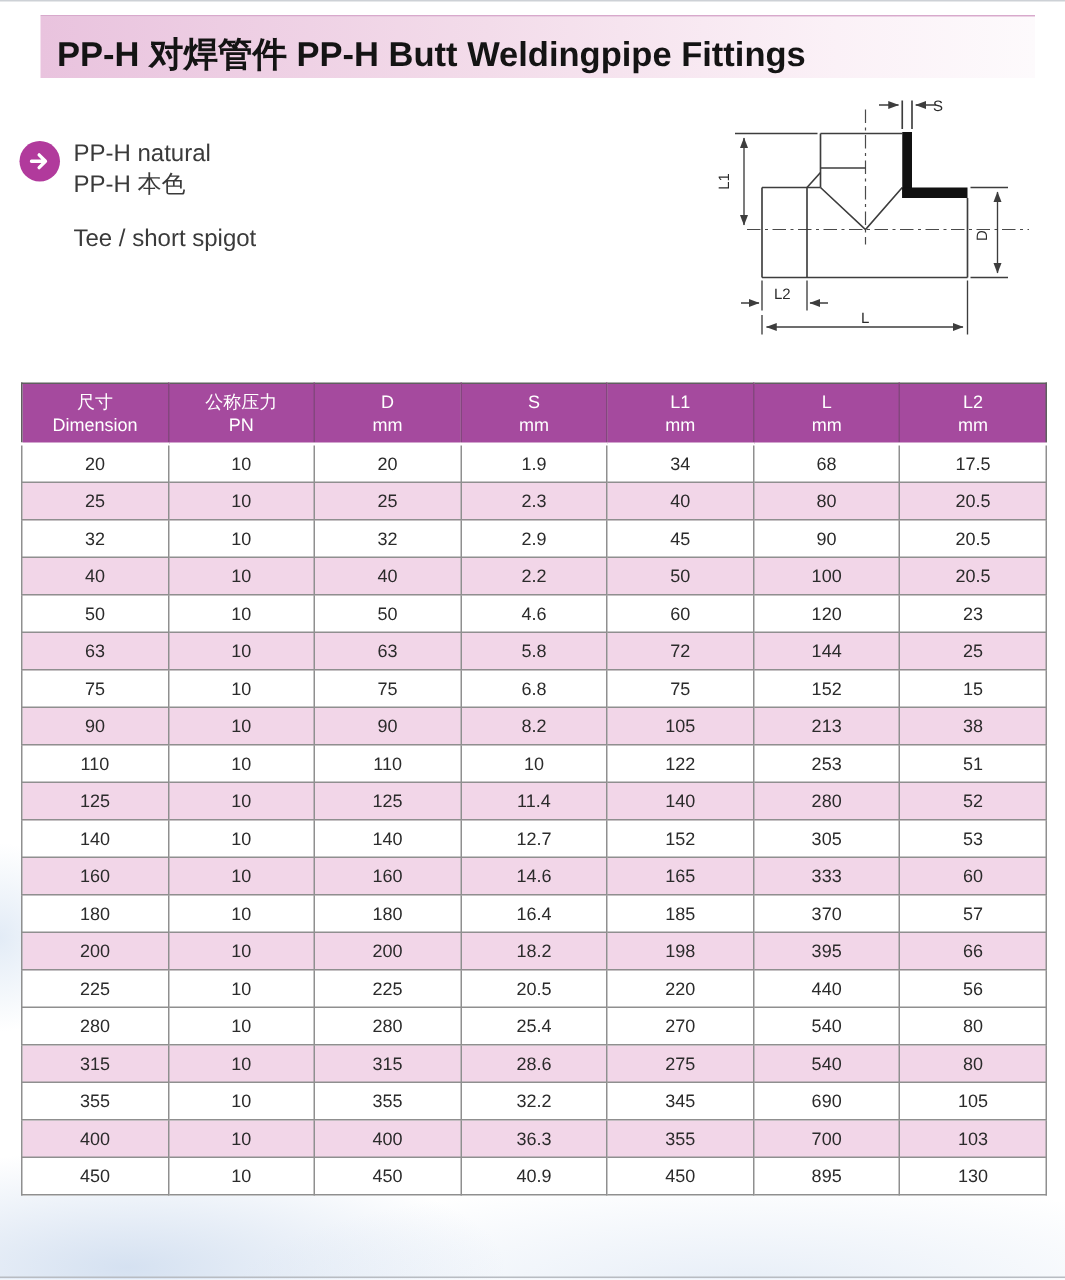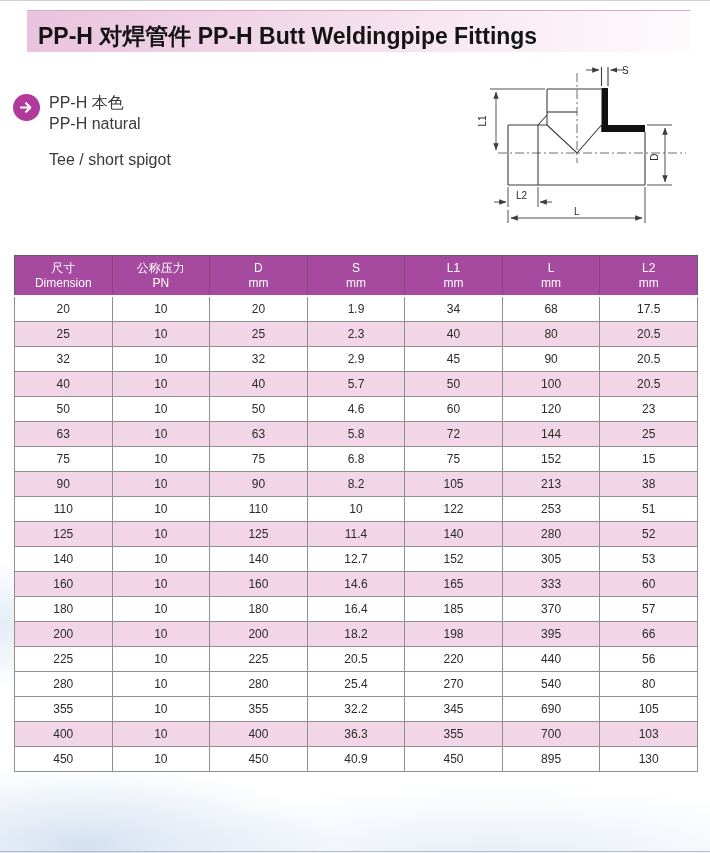--- a/index.html
+++ b/index.html
@@ -68,22 +68,22 @@
   <h1>PP-H  对焊管件 PP-H Butt Weldingpipe Fittings</h1>
 </div>
 
 <div class="intro">
   <span class="intro-icon">
     <svg width="17" height="17" viewBox="0 0 20 20">
       <path d="M3.5 10 H14 M9.5 5 L14.5 10 L9.5 15" stroke="#ffffff" stroke-width="2.6" fill="none" stroke-linecap="round" stroke-linejoin="round"></path>
     </svg>
   </span>
   <div class="intro-text">
+    <div>PP-H natural</div>
     <div>PP-H 本色</div>
-    <div>PP-H natural</div>
     <div class="intro-gap"></div>
     <div>Tee / short spigot</div>
   </div>
 </div>
 
 <div class="diagram">
   <svg viewBox="0 0 260 180" width="260" height="180">
     <defs>
       <marker id="arr" viewBox="0 0 10 10" refX="9.5" refY="5" markerWidth="8" markerHeight="8" orient="auto-start-reverse">
         <path d="M0,1.2 L10,5 L0,8.8 z" fill="#3d3d3d"></path>
@@ -200,21 +200,21 @@
           <td>32</td>
           <td>2.9</td>
           <td>45</td>
           <td>90</td>
           <td>20.5</td>
         </tr>
         <tr class="alt">
           <td>40</td>
           <td>10</td>
           <td>40</td>
-          <td>5.7</td>
+          <td>2.2</td>
           <td>50</td>
           <td>100</td>
           <td>20.5</td>
         </tr>
         <tr>
           <td>50</td>
           <td>10</td>
           <td>50</td>
           <td>4.6</td>
           <td>60</td>
@@ -313,20 +313,29 @@
         </tr>
         <tr>
           <td>280</td>
           <td>10</td>
           <td>280</td>
           <td>25.4</td>
           <td>270</td>
           <td>540</td>
           <td>80</td>
         </tr>
+        <tr class="alt">
+          <td>315</td>
+          <td>10</td>
+          <td>315</td>
+          <td>28.6</td>
+          <td>275</td>
+          <td>540</td>
+          <td>80</td>
+        </tr>
         <tr>
           <td>355</td>
           <td>10</td>
           <td>355</td>
           <td>32.2</td>
           <td>345</td>
           <td>690</td>
           <td>105</td>
         </tr>
         <tr class="alt">

